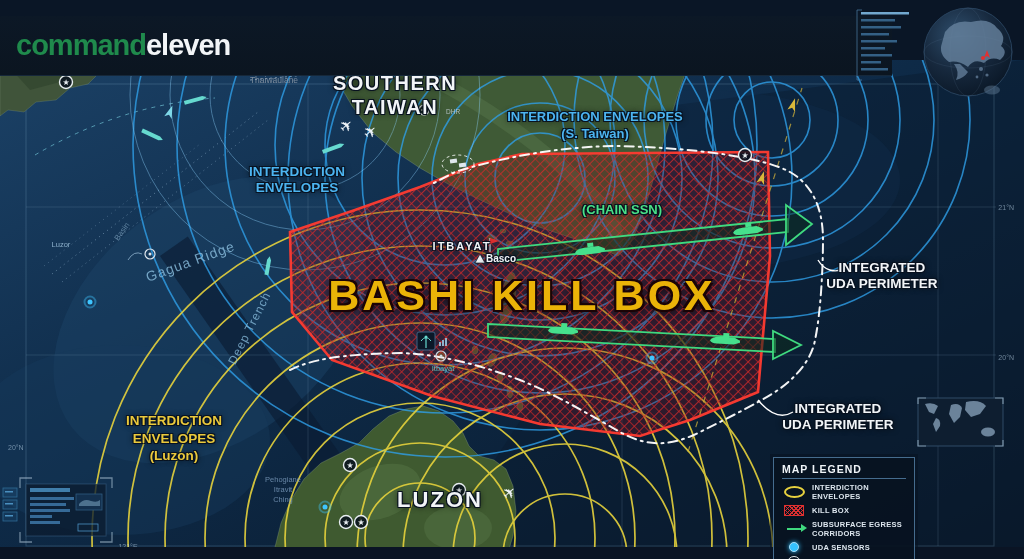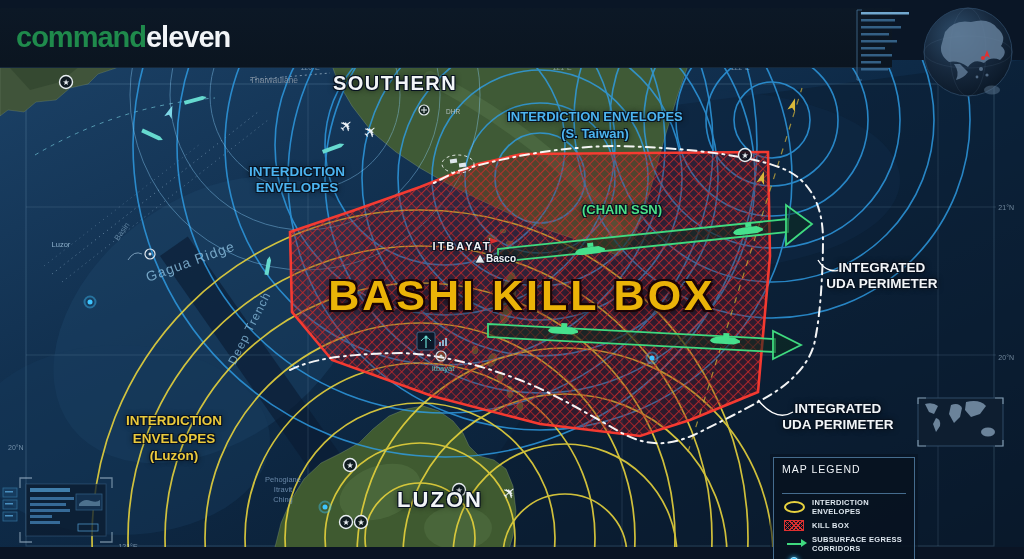--- a/index.html
+++ b/index.html
@@ -1,20 +1,20 @@
 <!DOCTYPE html>
 <html><head>
 <meta charset="utf-8">
 <style>
   html,body{margin:0;padding:0;background:#05090f;}
   .stage{position:relative;width:1024px;height:559px;overflow:hidden;
          background:#0a1626;font-family:"Liberation Sans",sans-serif;}
 
   
-  .header{position:absolute;top:8px;left:0;width:892px;height:60px;
+  .header{position:absolute;top:16px;left:0;width:892px;height:60px;
           background:linear-gradient(180deg,#0c1826 0%,#0b1520 100%);
           display:flex;align-items:center;padding:0 16px;box-sizing:border-box;
           border-bottom:1px solid #16283a;z-index:6;}
   .brand{width:252px;flex:none;}
   .brand-word{font-weight:bold;font-size:29px;letter-spacing:-1px;line-height:1;}
   .brand-word .b1{color:#1f8a4c;}
   .brand-word .b2{color:#f2f5f8;}
   .tagline{font-size:9px;color:#c3cdd6;letter-spacing:.9px;margin-top:2px;font-weight:bold;}
   .titles{flex:1;text-align:center;padding-right:150px;}
   .title{font-size:25px;font-weight:bold;color:#f4f7fa;letter-spacing:-.3px;line-height:1.05;}
@@ -44,22 +44,22 @@
       text-shadow:-2px -2px 0 #1a0407,2px -2px 0 #1a0407,-2px 2px 0 #1a0407,
       2px 2px 0 #1a0407,0 3px 9px rgba(0,0,0,.75);}
   .lbl-uda-r{left:882px;top:200px;font-size:13.5px;color:#f2f5f8;line-height:1.2;}
   .lbl-uda-b{left:838px;top:341px;font-size:13.5px;color:#f2f5f8;line-height:1.2;}
   .lbl-int-luzon{left:174px;top:352px;font-size:13.5px;color:#eac93c;line-height:1.3;}
 
   
   .legend{position:absolute;left:773px;top:397px;width:142px;box-sizing:border-box;
           background:rgba(8,18,32,.93);border:1px solid #456c8e;
           box-shadow:0 0 0 3px rgba(8,18,32,.55);padding:5px 8px 6px;z-index:5;}
-  .legend-title{font-size:10.5px;font-weight:normal;color:#f0f4f8;letter-spacing:1px;
-          border-bottom:1px solid #456c8e;padding-bottom:18px;margin-bottom:4px;}
+  .legend-title{font-size:10.5px;font-weight:bold;color:#f0f4f8;letter-spacing:1px;
+          border-bottom:1px solid #456c8e;padding-bottom:3px;margin-bottom:4px;}
   .legend-row{display:flex;align-items:center;gap:6px;margin:4px 0;
           font-size:7.5px;font-weight:bold;color:#dde6ee;letter-spacing:.3px;}
   .sym{width:24px;flex:none;display:flex;justify-content:center;align-items:center;}
   .sym-ellipse{width:17px;height:8px;border:2px solid #e8d23f;border-radius:50%;}
   .sym-hatch{width:18px;height:9px;border:1.5px solid #e03030;
       background:repeating-linear-gradient(45deg,rgba(224,48,48,.95) 0 1px,transparent 1px 3px),
                  repeating-linear-gradient(135deg,rgba(224,48,48,.95) 0 1px,transparent 1px 3px);}
   .sym-arrow{width:14px;height:2.5px;background:#3fd97f;position:relative;}
   .sym-arrow::after{content:"";position:absolute;right:-6px;top:-3.5px;width:0;height:0;
       border-left:6px solid #3fd97f;border-top:4.5px solid transparent;
@@ -424,20 +424,21 @@
           <path d="M966,342 q14,-3 20,4 l-6,8 l-9,3 l-6,-7 Z"></path>
           <ellipse cx="988" cy="372" rx="7" ry="4.5"></ellipse>
         </g>
       </g>
 
       <rect x="0" y="487" width="1024" height="12" fill="#0a1424"></rect>
     </svg>
 
     <div class="map-label lbl-southern-taiwan o">
       <div>SOUTHERN</div>
+      <div>TAIWAN</div>
     </div>
     <div class="map-label lbl-int-st o">
       <div>INTERDICTION ENVELOPES</div>
       <div>(S. Taiwan)</div>
     </div>
     <div class="map-label lbl-int-left o">
       <div>INTERDICTION</div>
       <div>ENVELOPES</div>
     </div>
     <div class="map-label lbl-sub o">

